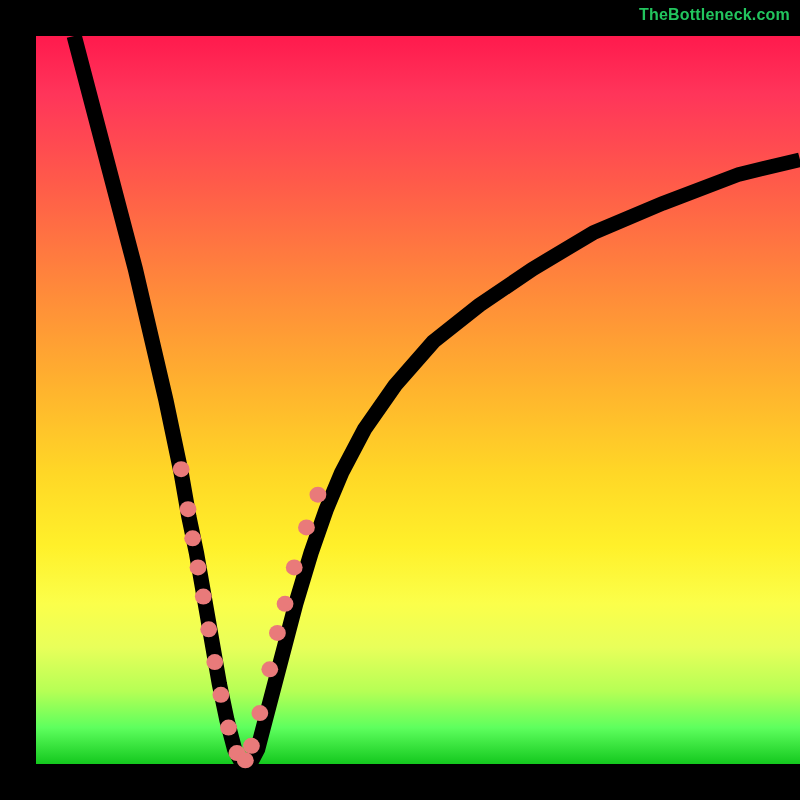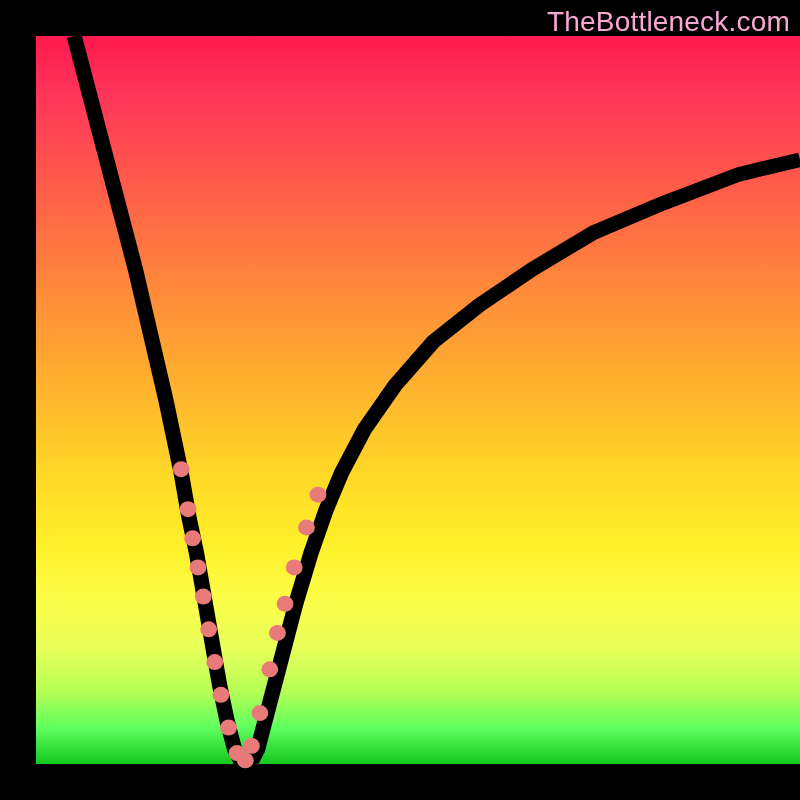--- a/index.html
+++ b/index.html
@@ -38,24 +38,24 @@
       #e8ff5a 84%,
       #b6ff55 90%,
       #5eff5e 95%,
       #14c81e 100%
     );
   }
   .watermark {
     position: absolute;
     top: 6px;
     right: 10px;
-    color: #f9a8d4;
-    font-size: 28px;
+    color: #22c55e;
+    font-size: 16px;
     letter-spacing: 0.2px;
-    font-weight: 400;
+    font-weight: 700;
     user-select: none;
   }
   svg.curve-layer {
     position: absolute;
     left: 0;
     top: 0;
     width: 100%;
     height: 100%;
     overflow: visible;
   }

